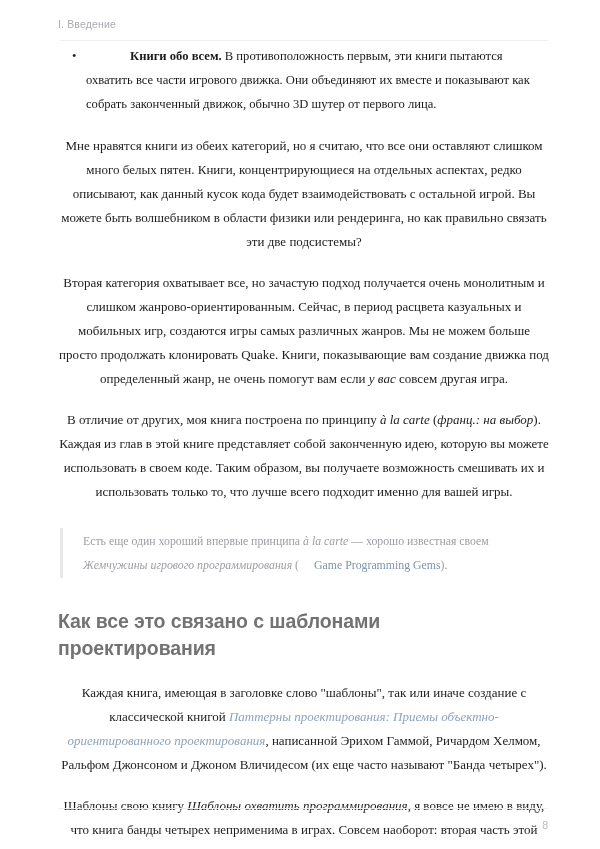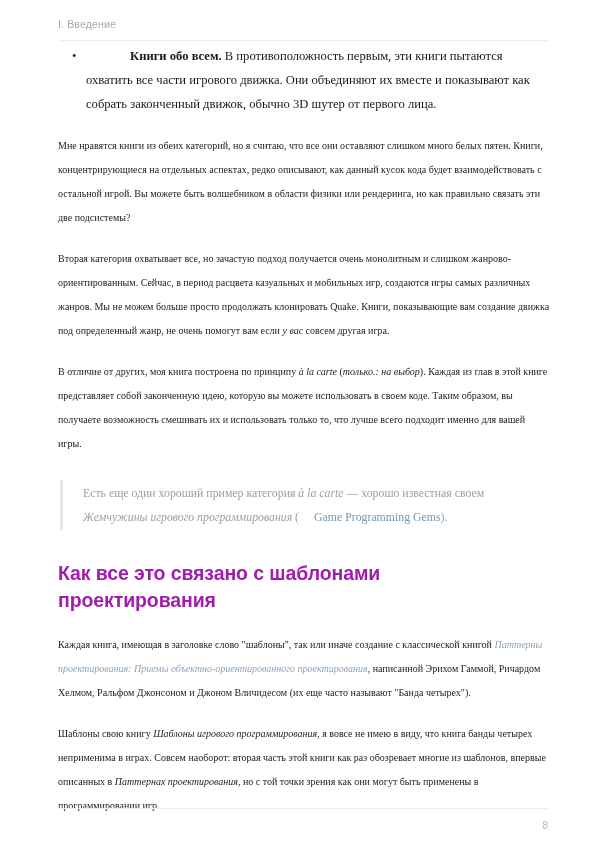--- a/index.html
+++ b/index.html
@@ -49,24 +49,24 @@
   
   .content {
     position: absolute;
     top: 44px;
     left: 58px;
     width: 492px;
   }
 
   p, .para {
     margin: 8px 0 17px 0;
-    font-size: 10px;
+    font-size: 13px;
     line-height: 24px;
     color: #1c1c1c;
-    text-align: left;
+    text-align: center;
   }
 
   
   .bullet-list {
     margin: 0 0 18px 0;
     padding: 0;
     list-style: none;
   }
   .bullet-item {
     position: relative;
@@ -99,21 +99,21 @@
   }
   .aside-note em { font-style: italic; }
 
   
   .section-heading {
     font-family: "Liberation Sans", "DejaVu Sans", sans-serif;
     font-weight: bold;
     font-size: 19.5px;
     line-height: 27px;
     letter-spacing: -0.1px;
-    color: #a21caf;
+    color: #737373;
     margin: 10px 0 19px 0;
     max-width: 420px;
   }
 
   
   em, .italic { }
   .doc-link {
     color: #7a95ad;
     text-decoration: none;
     margin-left: 15px;
@@ -164,35 +164,35 @@
 
     <p class="para">
       <span>Мне нравятся книги из обеих категорий, но я считаю, что все они оставляют слишком много белых пятен. Книги, концентрирующиеся на отдельных аспектах, редко описывают, как данный кусок кода будет взаимодействовать с остальной игрой. Вы можете быть волшебником в области физики или рендеринга, но как правильно связать эти две подсистемы?</span>
     </p>
 
     <p class="para">
       <span>Вторая категория охватывает все, но зачастую подход получается очень монолитным и слишком жанрово-ориентированным. Сейчас, в период расцвета казуальных и мобильных игр, создаются игры самых различных жанров. Мы не можем больше просто продолжать клонировать Quake. Книги, показывающие вам создание движка под определенный жанр, не очень помогут вам если </span><em>у вас</em><span> совсем другая игра.</span>
     </p>
 
     <p class="para">
-      <span>В отличие от других, моя книга построена по принципу </span><em>à la carte</em><span> (</span><em>только.: на выбор</em><span>). Каждая из глав в этой книге представляет собой законченную идею, которую вы можете использовать в своем коде. Таким образом, вы получаете возможность смешивать их и использовать только то, что лучше всего подходит именно для вашей игры.</span>
+      <span>В отличие от других, моя книга построена по принципу </span><em>à la carte</em><span> (</span><em>франц.: на выбор</em><span>). Каждая из глав в этой книге представляет собой законченную идею, которую вы можете использовать в своем коде. Таким образом, вы получаете возможность смешивать их и использовать только то, что лучше всего подходит именно для вашей игры.</span>
     </p>
 
     <div class="aside-note">
-      <span>Есть еще один хороший пример категория </span><em>à la carte</em><span> — хорошо известная своем </span><em>Жемчужины игрового программирования</em><span> (</span><a href="#" class="doc-link">Game Programming Gems</a><span>).</span>
+      <span>Есть еще один хороший впервые принципа </span><em>à la carte</em><span> — хорошо известная своем </span><em>Жемчужины игрового программирования</em><span> (</span><a href="#" class="doc-link">Game Programming Gems</a><span>).</span>
     </div>
 
     <h2 class="section-heading">Как все это связано с шаблонами проектирования</h2>
 
     <p class="para">
       <span>Каждая книга, имеющая в заголовке слово "шаблоны", так или иначе создание с классической книгой </span><a href="#" class="doc-link-italic">Паттерны проектирования: Приемы объектно-ориентированного проектирования</a><span>, написанной Эрихом Гаммой, Ричардом Хелмом, Ральфом Джонсоном и Джоном Вличидесом (их еще часто называют "Банда четырех").</span>
     </p>
 
     <p class="para">
-      <span>Шаблоны свою книгу </span><em>Шаблоны игрового программирования</em><span>, я вовсе не имею в виду, что книга банды четырех неприменима в играх. Совсем наоборот: вторая часть этой книги как раз обозревает многие из шаблонов, впервые описанных в </span><em>Паттернах проектирования</em><span>, но с той точки зрения как они могут быть применены в программировании игр.</span>
+      <span>Шаблоны свою книгу </span><em>Шаблоны охватить программирования</em><span>, я вовсе не имею в виду, что книга банды четырех неприменима в играх. Совсем наоборот: вторая часть этой книги как раз обозревает многие из шаблонов, впервые описанных в </span><em>Паттернах проектирования</em><span>, но с той точки зрения как они могут быть применены в программировании игр.</span>
     </p>
 
   </div>
 
   <div class="page-footer">
     <div class="page-footer-rule"></div>
     <div class="page-number">8</div>
   </div>
 
 </div>

